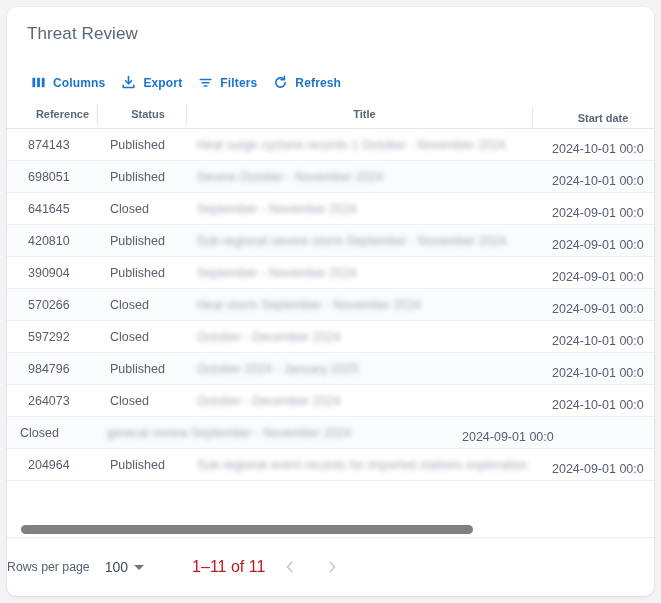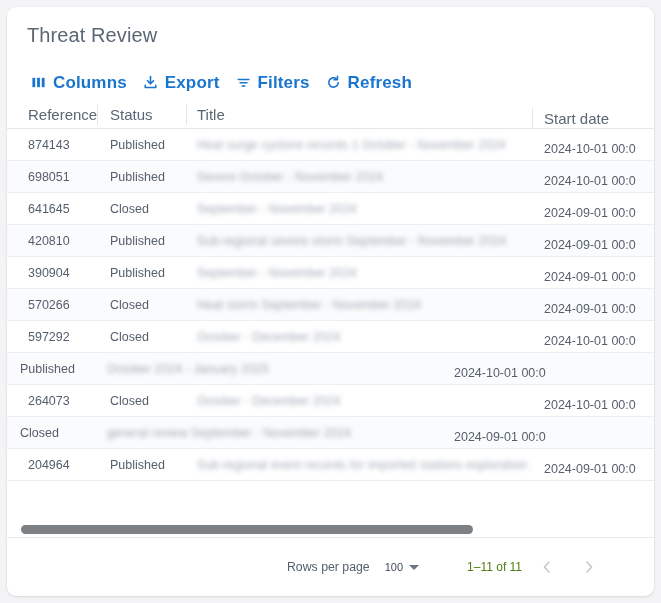--- a/index.html
+++ b/index.html
@@ -36,21 +36,21 @@
     box-shadow: 0 1px 3px rgba(0,0,0,0.10), 0 0 0 0.5px rgba(0,0,0,0.03);
     box-sizing: border-box;
     overflow: hidden;
   }
 
   
   .card-title {
     position: absolute;
     left: 20px;
     top: 17px;
-    font-size: 20px;
+    font-size: 17px;
     color: #5b6775;
     letter-spacing: 0.1px;
     white-space: nowrap;
   }
 
   
   .toolbar {
     position: absolute;
     left: 17px;
     top: 62px;
@@ -64,21 +64,21 @@
     align-items: center;
     gap: 7px;
     height: 25px;
     padding: 0 7px;
     border-radius: 4px;
     cursor: pointer;
     background: transparent;
     border: none;
   }
   .tb-btn .lbl {
-    font-size: 17px;
+    font-size: 12px;
     color: #1a75cf;
     font-weight: bold;
     letter-spacing: 0.15px;
     white-space: nowrap;
   }
   .tb-icn {
     width: 15px;
     height: 15px;
     display: block;
     flex: none;
@@ -92,43 +92,44 @@
     width: 647px;
   }
   .grid-head {
     position: relative;
     height: 27px;
     border-bottom: 1px solid #e4e6ea;
     display: flex;
     align-items: center;
   }
   .hc {
-    font-size: 15px;
+    font-size: 11px;
     color: #5b6775;
-    font-weight: normal;
+    font-weight: bold;
     white-space: nowrap;
     box-sizing: border-box;
     overflow: hidden;
     position: relative;
     height: 27px;
     line-height: 27px;
+    text-align: center;
   }
   .hc + .hc::before {
     content: "";
     position: absolute;
     left: 0;
     top: 3px;
     bottom: 3px;
     width: 1px;
     background: #e4e6ea;
   }
   .c-ref   { width: 90px;  padding-left: 21px; }
   .c-stat  { width: 89px;  padding-left: 13px; }
   .c-title { width: 346px; padding-left: 11px; }
-  .c-date  { width: 122px; padding-left: 12px; margin-top: 8px; }
+  .c-date  { width: 122px; padding-left: 20px; margin-top: 8px; }
 
   .row {
     display: flex;
     align-items: center;
     height: 32px;
     border-bottom: 1px solid #eceef1;
     box-sizing: border-box;
   }
   .row:nth-child(even) { background: #fafbfc; }
   .cell {
@@ -179,50 +180,49 @@
 
   
   .footer {
     position: absolute;
     left: 0;
     top: 534px;
     width: 607px;
     height: 52px;
     display: flex;
     align-items: center;
-    justify-content: flex-end;
     padding-right: 8px;
     box-sizing: border-box;
   }
   .rpp-label {
     font-size: 12.3px;
     color: #56606e;
     white-space: nowrap;
   }
   .rpp-select {
     display: flex;
     align-items: center;
     gap: 6px;
     margin-left: 13px;
     cursor: pointer;
     padding: 2px 2px;
   }
   .rpp-value {
-    font-size: 11px;
+    font-size: 14px;
     color: #404a57;
   }
   .caret {
     width: 0; height: 0;
     border-left: 5px solid transparent;
     border-right: 5px solid transparent;
     border-top: 5px solid #6c7582;
   }
   .range {
-    font-size: 12px;
-    color: #4d7c0f;
+    font-size: 16px;
+    color: #b91c1c;
     margin-left: 46px;
     white-space: nowrap;
   }
   .pg-btn {
     width: 34px;
     height: 34px;
     margin-left: 8px;
     display: flex;
     align-items: center;
     justify-content: center;
@@ -332,20 +332,21 @@
             <div class="cell c-title"><span class="redacted">Heat storm September - November 2024</span></div>
             <div class="cell c-date">2024-09-01 00:0</div>
           </div>
           <div class="row">
             <div class="cell c-ref">597292</div>
             <div class="cell c-stat">Closed</div>
             <div class="cell c-title"><span class="redacted">October - December 2024</span></div>
             <div class="cell c-date">2024-10-01 00:0</div>
           </div>
           <div class="row">
+            <div class="cell c-ref">984796</div>
             <div class="cell c-stat">Published</div>
             <div class="cell c-title"><span class="redacted">October 2024 - January 2025</span></div>
             <div class="cell c-date">2024-10-01 00:0</div>
           </div>
           <div class="row">
             <div class="cell c-ref">264073</div>
             <div class="cell c-stat">Closed</div>
             <div class="cell c-title"><span class="redacted">October - December 2024</span></div>
             <div class="cell c-date">2024-10-01 00:0</div>
           </div>

